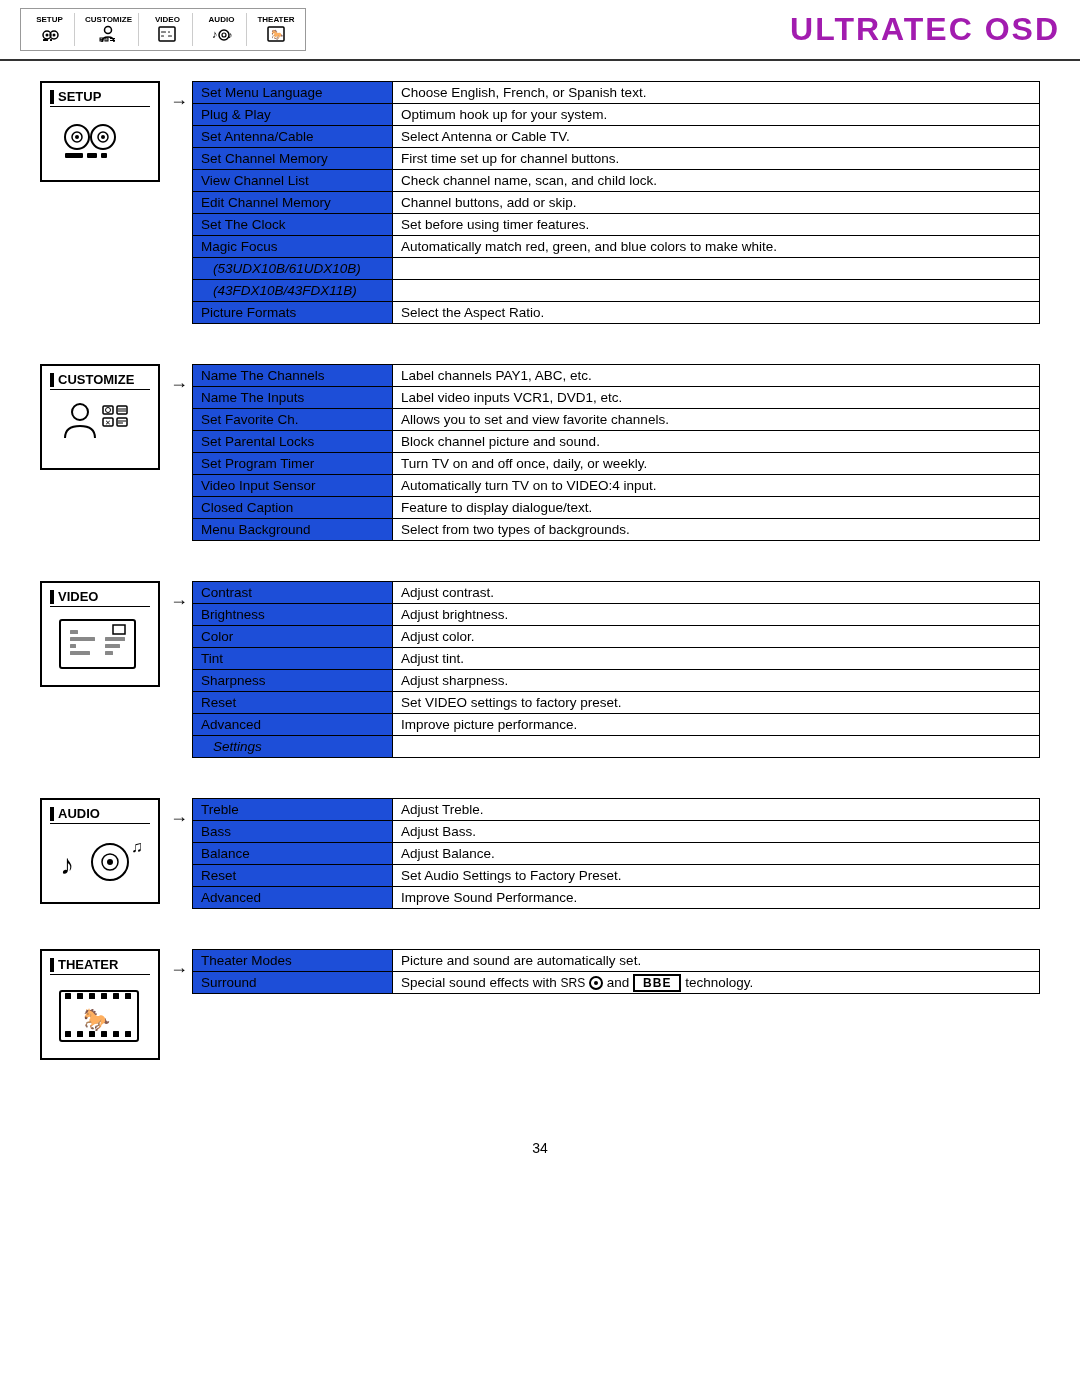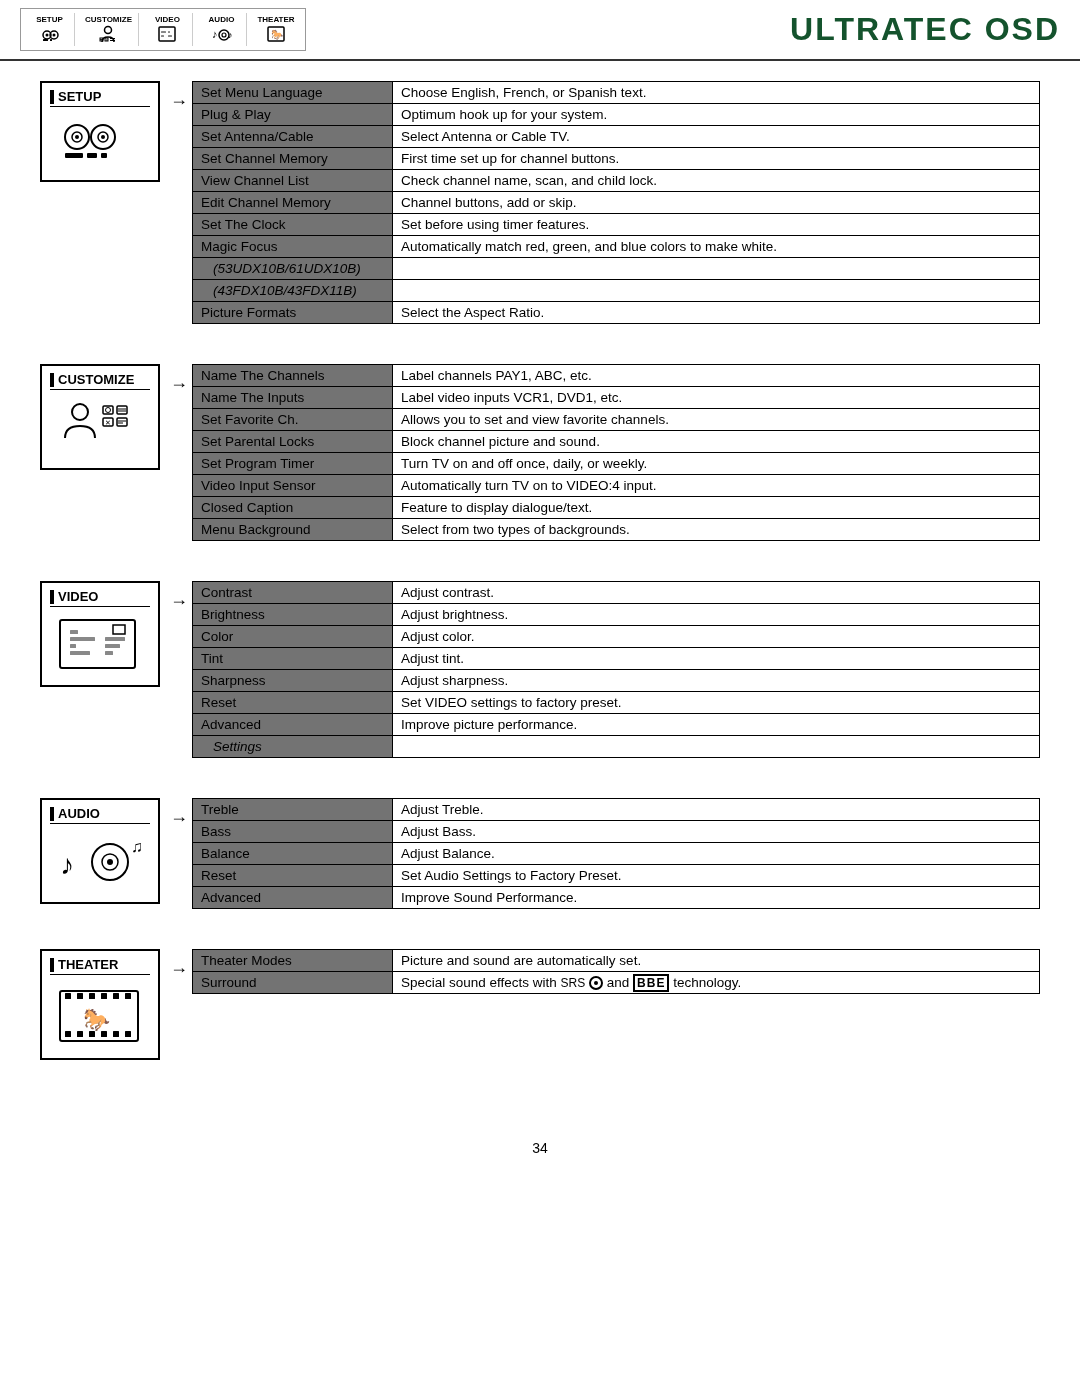--- a/index.html
+++ b/index.html
@@ -40,21 +40,21 @@
     .nav-icon-group:last-child { border-right: none; }
     .nav-icon-group .icon-row {
       display: flex;
       gap: 2px;
       font-size: 12px;
     }
     .page-title {
       font-size: 32px;
       font-weight: bold;
       letter-spacing: 2px;
-      color: #14532d;
+      color: #a21caf;
     }
 
     
     .main-content {
       padding: 20px 40px;
     }
 
     
     .section-row {
       display: flex;
@@ -120,21 +120,21 @@
       flex: 1;
     }
     .menu-table td {
       border: 1px solid #000;
       padding: 3px 8px;
       vertical-align: top;
       font-size: 13.5px;
     }
     .menu-table td:first-child {
       width: 200px;
-      background: #737373;
+      background: #1d4ed8;
     }
     .menu-table td:last-child {
       background: #fff;
     }
     .indent-row td:first-child {
       padding-left: 20px;
       font-style: italic;
     }
 
     
@@ -153,21 +153,21 @@
 
     
     .srs-text {
       font-weight: normal;
       font-size: 12px;
     }
     .bbe-text {
       font-weight: bold;
       font-size: 12px;
       border: 2px solid #000;
-      padding: 0 2px;
+      padding: 0 8px;
       letter-spacing: 1px;
     }
     .circle-dot {
       display: inline-block;
       width: 14px;
       height: 14px;
       border: 2px solid #000;
       border-radius: 50%;
       position: relative;
       vertical-align: middle;

